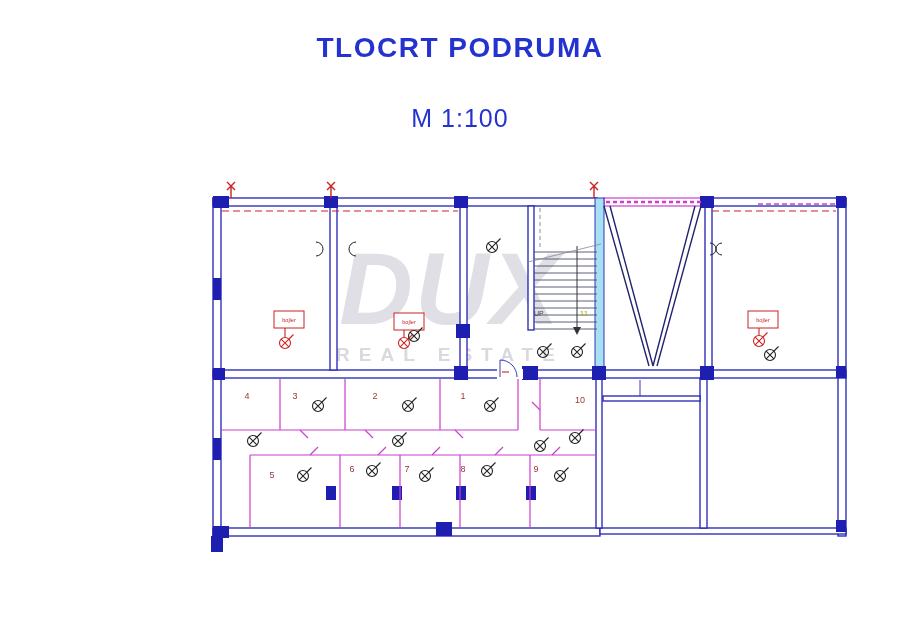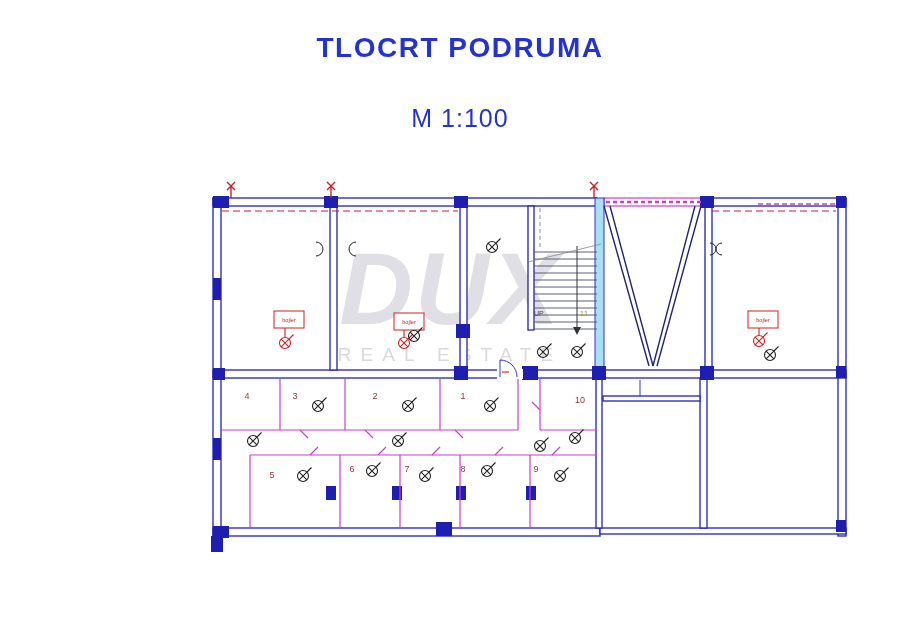--- a/index.html
+++ b/index.html
@@ -13,21 +13,21 @@
   }
   .scale{
     position:absolute;top:104px;left:0;width:920px;text-align:center;
     color:#2433cf;font-size:25px;font-weight:500;letter-spacing:1px;z-index:2;
   }
   .watermark{
     position:absolute;left:285px;top:238px;width:330px;text-align:center;z-index:0;
     user-select:none;
   }
   .wm1{font-size:102px;font-weight:700;letter-spacing:2px;line-height:1;color:#dfdfe5;font-style:italic;}
-  .wm2{font-size:19px;letter-spacing:9px;margin-top:4px;color:#d9d9df;}
+  .wm2{font-size:19px;letter-spacing:9px;margin-top:4px;color:#d9d9df;font-weight:bold;}
   svg.plan{position:absolute;left:0;top:0;z-index:1;}
 
   .wall{fill:#ffffff;stroke:#2121b5;stroke-width:1.3;}
   .wallm{fill:#ffffff;stroke:#cc3fcc;stroke-width:1.2;}
   .cyanwall{fill:#a6e0f2;stroke:#2121b5;stroke-width:0.9;}
   .col{fill:#1e1eb0;stroke:none;}
   .mag{stroke:#cc3fcc;fill:none;stroke-width:1.2;}
   .magdash{stroke:#cc3fcc;fill:none;stroke-width:1.4;stroke-dasharray:5 3;}
   .magdash2{stroke:#cc3fcc;fill:none;stroke-width:2.4;stroke-dasharray:4 3;}
   .reddash{stroke:#cc2222;fill:none;stroke-width:1.2;stroke-dasharray:7 4;}

